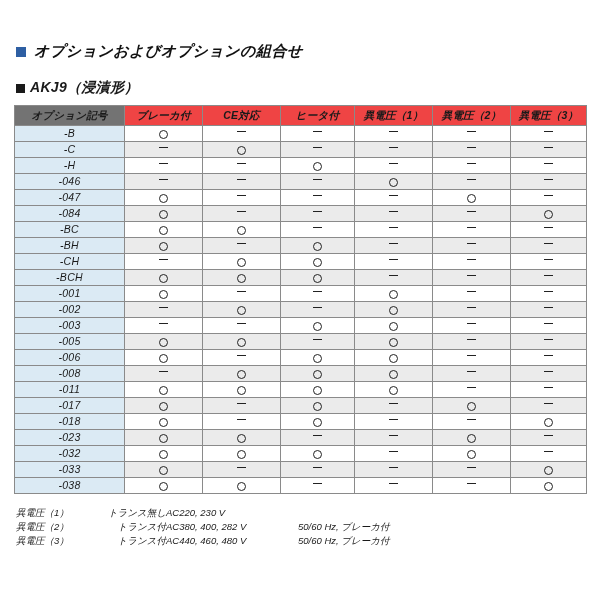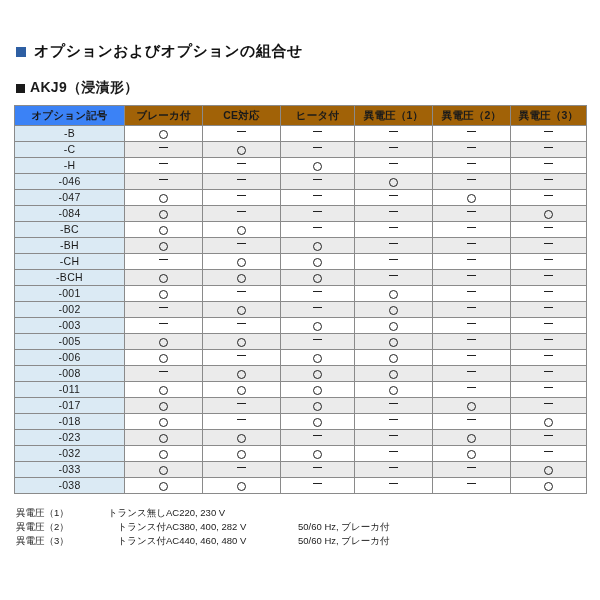--- a/index.html
+++ b/index.html
@@ -13,20 +13,21 @@
     font-family: "Liberation Sans", sans-serif;
     color: #1a1a1a;
     overflow: hidden;
   }
   .page {
     position: relative;
     width: 600px;
     height: 496px;
     box-sizing: border-box;
     padding: 42px 14px 0 14px;
+    font-style: italic;
   }
   
   .heading-main {
     display: flex;
     align-items: center;
     gap: 8px;
     margin: 0 0 18px 2px;
   }
   .sq-blue {
     width: 10px;
@@ -66,29 +67,29 @@
   }
   table.opt th, table.opt td {
     border: 1px solid #8a8a8a;
     text-align: center;
     vertical-align: middle;
     padding: 0;
     height: 15px;
     line-height: 15px;
   }
   table.opt thead th {
-    background: #a16207;
+    background: #ef4444;
     font-weight: bold;
     font-size: 10.5px;
     height: 19px;
     line-height: 19px;
     letter-spacing: 0.2px;
   }
   table.opt thead th.corner {
-    background: #3b82f6;
+    background: #737373;
   }
   table.opt td.rowhead {
     background: #dbeaf4;
     font-size: 10.5px;
     letter-spacing: 0.3px;
   }
   table.opt td.cell {
     background: #ffffff;
     font-size: 10px;
   }

